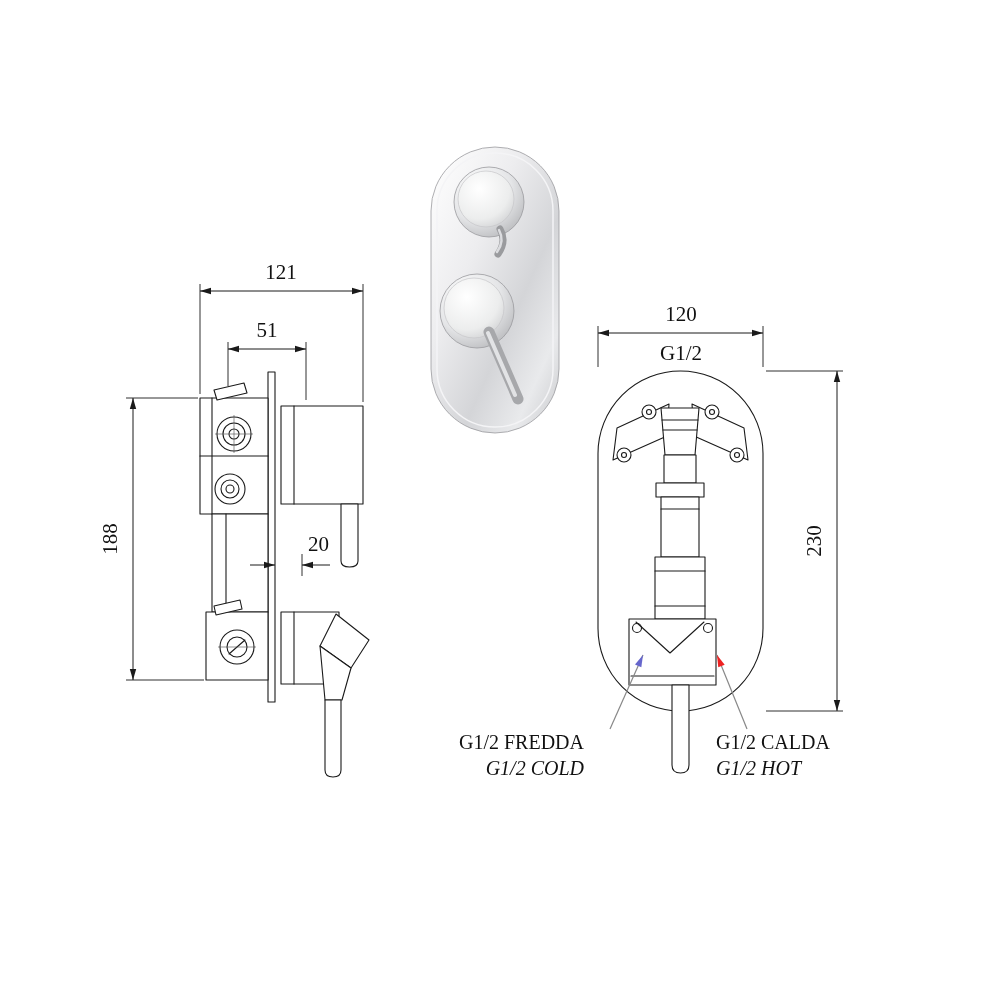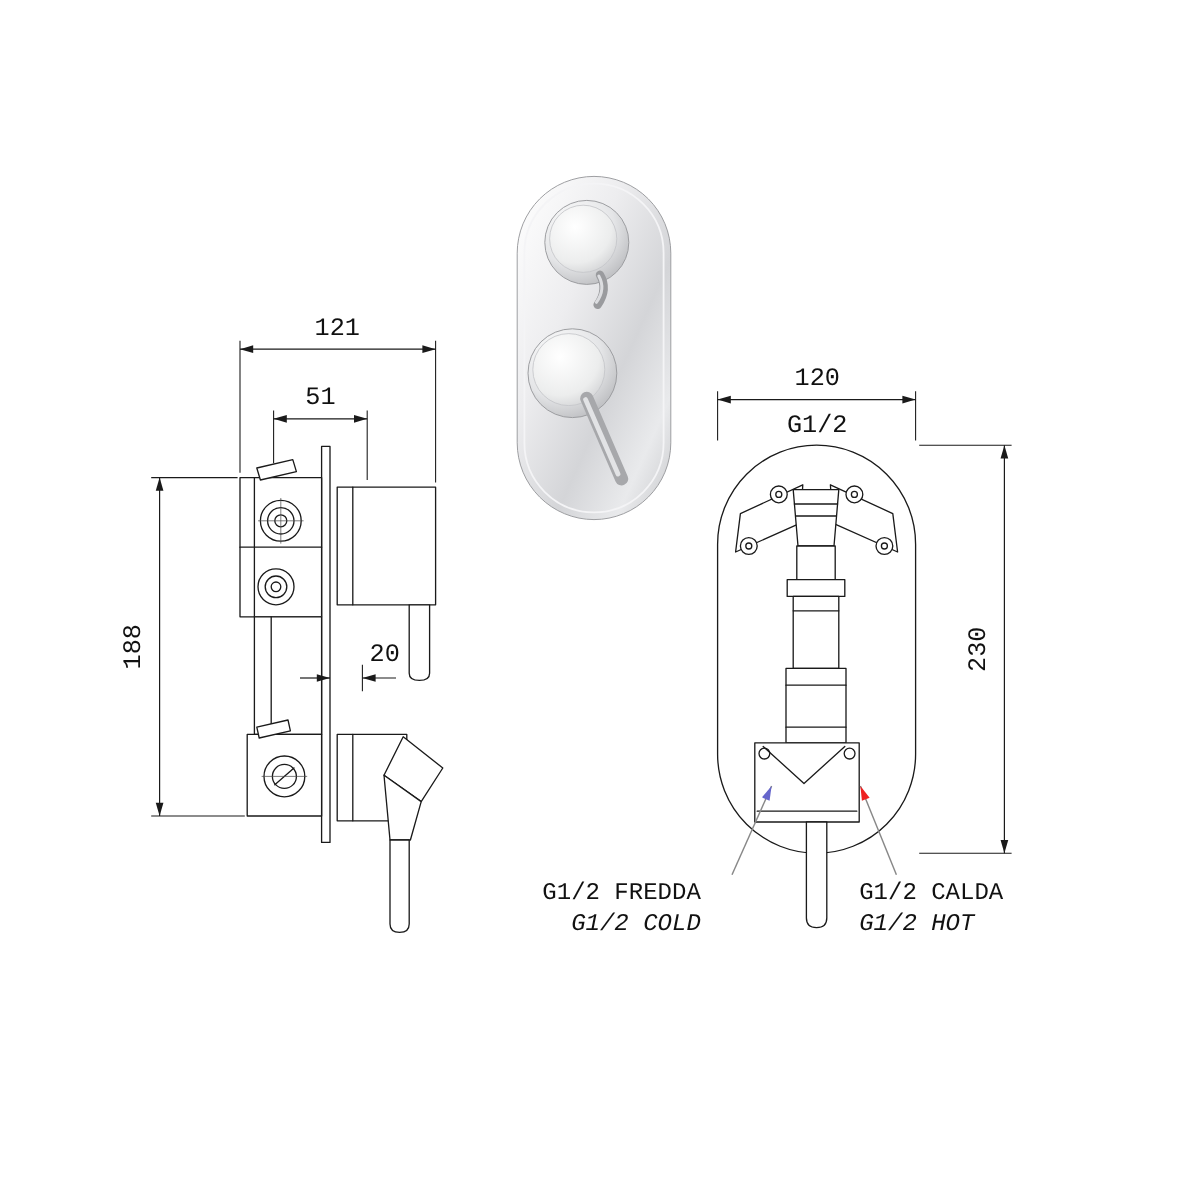--- a/index.html
+++ b/index.html
@@ -1,17 +1,17 @@
 <!DOCTYPE html>
 <html><head>
 <meta charset="utf-8">
 <style>
   html,body{margin:0;padding:0;background:#ffffff;}
   .page{position:relative;width:1000px;height:1000px;background:#ffffff;overflow:hidden;
-        font-family:Liberation Mono, monospace;}
+        font-family:Liberation Serif, serif;}
   .ln  {fill:none;stroke:#1a1a1a;stroke-width:1.1;stroke-linecap:round;stroke-linejoin:round;}
   .fw  {fill:#ffffff;stroke:#1a1a1a;stroke-width:1.1;stroke-linejoin:round;}
   .thin{fill:none;stroke:#4a4a4a;stroke-width:0.6;}
   .dim {fill:none;stroke:#1a1a1a;stroke-width:1;}
   .ext {fill:none;stroke:#1a1a1a;stroke-width:0.9;}
   .leader{fill:none;stroke:#888;stroke-width:1.2;}
   .dimtext{font-size:21px;fill:#111;}
   .lbltext{font-size:20px;fill:#111;}
   .it{font-style:italic;}
   .chrome-stroke{stroke:#9a9b9e;stroke-width:0.8;}

